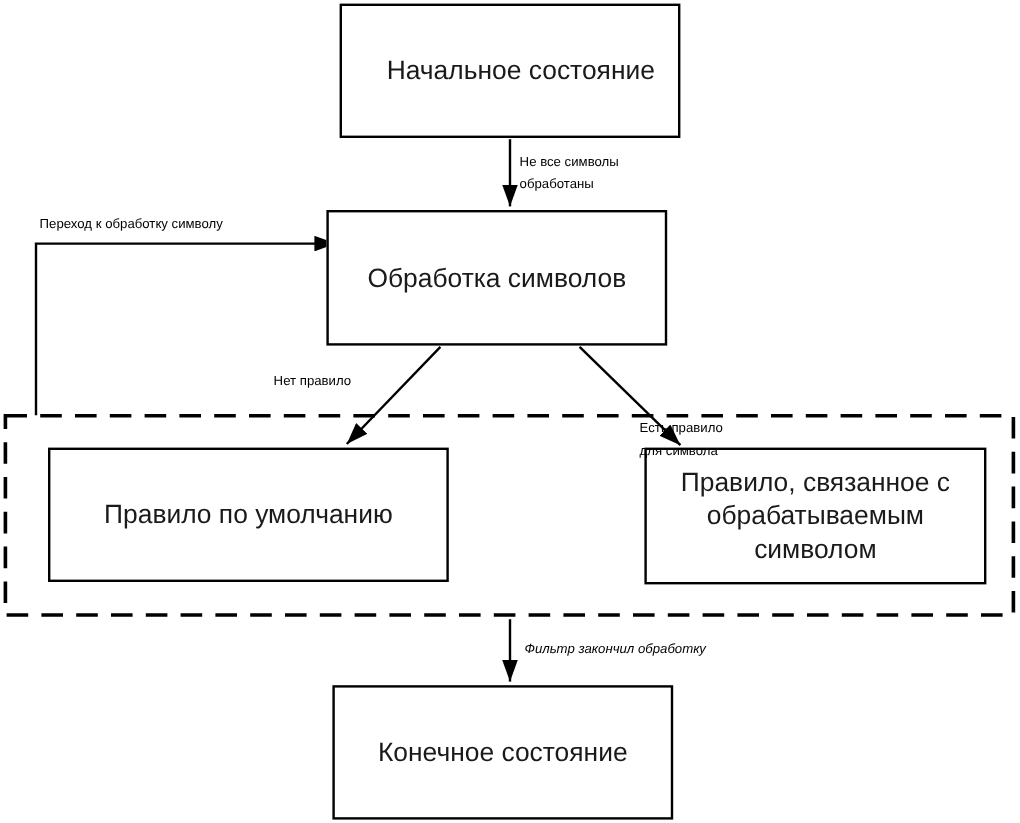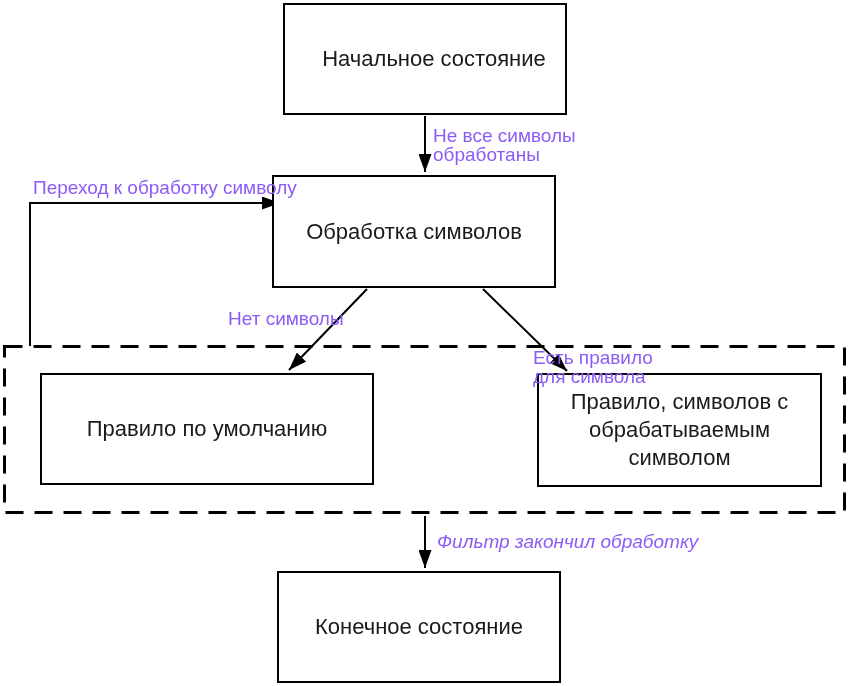--- a/index.html
+++ b/index.html
@@ -37,23 +37,23 @@
     white-space: pre-line;
     padding: 0 6px;
   }
   #node-initial    { left: 283px; top: 3px;   width: 284px; height: 112px; padding-left: 24px; }
   #node-processing { left: 272px; top: 175px; width: 284px; height: 113px; }
   #node-default    { left: 40px;  top: 373px; width: 334px; height: 112px; }
   #node-symbol     { left: 537px; top: 373px; width: 285px; height: 114px; }
   #node-final      { left: 277px; top: 571px; width: 284px; height: 112px; }
   .edge-label {
     position: absolute;
-    font-size: 19px;
+    font-size: 11px;
     line-height: 19px;
-    color: #8b5cf6;
+    color: #000000;
     white-space: pre-line;
   }
   #label-not-all   { left: 433px; top: 126px; }
   #label-next      { left: 33px;  top: 178px; }
   #label-no-rule   { left: 228px; top: 309px; }
   #label-has-rule  { left: 533px; top: 301px; margin-top: 47px; }
   #label-done      { left: 437px; top: 532px; font-style: italic; }
 </style>
 </head>
 <body>
@@ -79,31 +79,31 @@
 
     <path d="M425,516 L425,568" fill="none" stroke="#000000" stroke-width="2" marker-end="url(#arrowhead)"></path>
   </svg>
 
   <div class="node" id="node-initial">Начальное состояние</div>
 
   <div class="node" id="node-processing">Обработка символов</div>
 
   <div class="node" id="node-default">Правило по умолчанию</div>
 
-  <div class="node" id="node-symbol">Правило, символов с
+  <div class="node" id="node-symbol">Правило, связанное с
 обрабатываемым
 символом</div>
 
   <div class="node" id="node-final">Конечное состояние</div>
 
   <div class="edge-label" id="label-not-all">Не все символы
 обработаны</div>
 
   <div class="edge-label" id="label-next">Переход к обработку символу</div>
 
-  <div class="edge-label" id="label-no-rule">Нет символы</div>
+  <div class="edge-label" id="label-no-rule">Нет правило</div>
 
   <div class="edge-label" id="label-has-rule">Есть правило
 для символа</div>
 
   <div class="edge-label" id="label-done">Фильтр закончил обработку</div>
 
 </div>
 
 </body></html>

